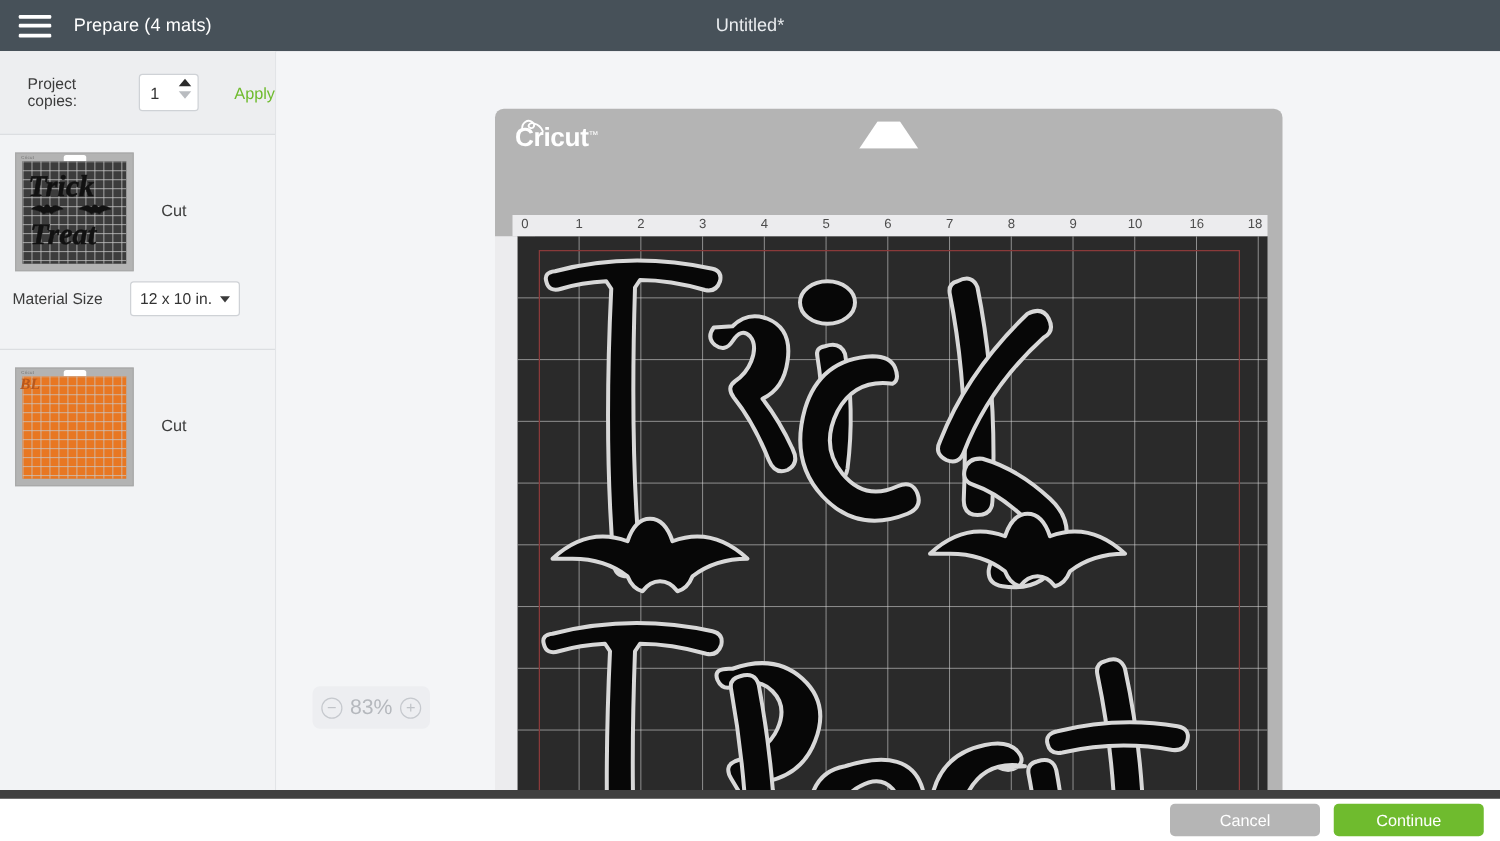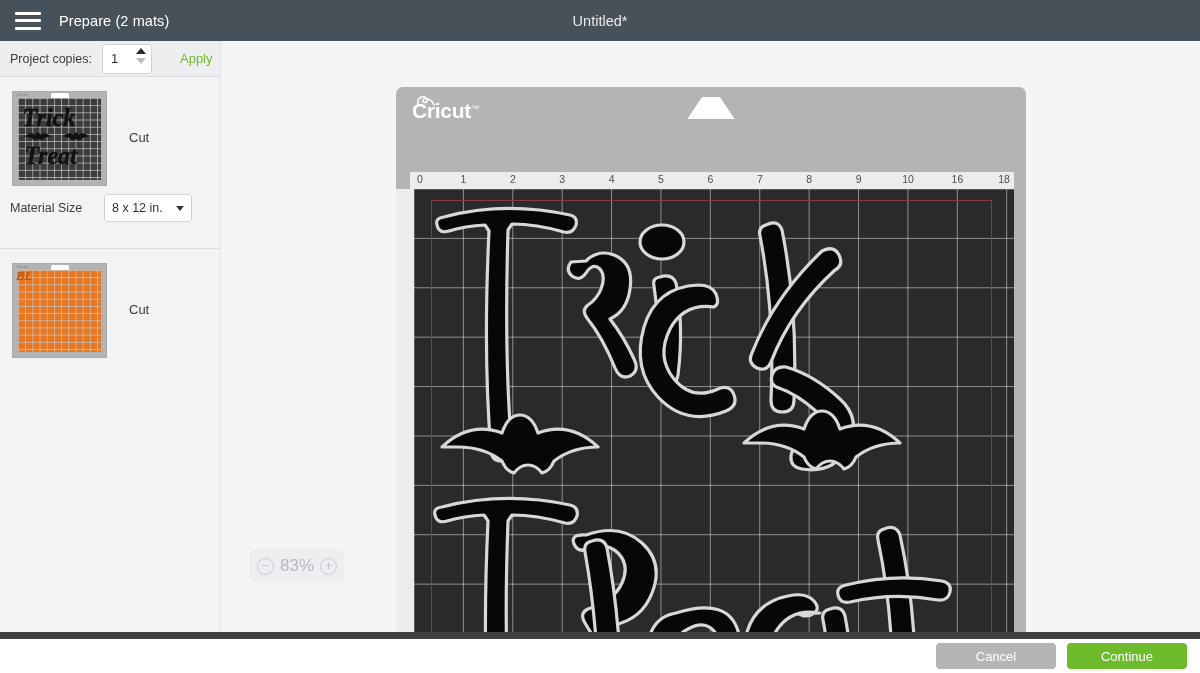--- a/index.html
+++ b/index.html
@@ -32,22 +32,22 @@
     color: #e9ecef; font-size: 14.5px; pointer-events: none;
   }
 
   
   .sidebar {
     position: absolute; left: 0; top: 41px; width: 221px; height: 591px;
     background: #f2f3f5;
     border-right: 1px solid #e2e4e7;
   }
   .copies-row {
-    height: 36px; display: flex; align-items: center;
-    padding-left: 10px; gap: 10px;
+    height: 67px; display: flex; align-items: center;
+    padding-left: 22px; gap: 10px;
     background: #edeef0;
     border-bottom: 1px solid #dcdee1;
   }
   .copies-label { font-size: 12.5px; color: #3c3c3c; }
   .stepper {
     position: relative; width: 50px; height: 30px;
     background: #ffffff; border: 1px solid #cfd2d6; border-radius: 3px;
     display: flex; align-items: center;
   }
   .stepper-value {
@@ -223,21 +223,21 @@
 <body>
 
 <div id="app">
 
   <div class="header">
     <div class="hamburger">
       <i></i>
         <i></i>
         <i></i>
     </div>
-    <div class="header-label">Prepare (2 mats)</div>
+    <div class="header-label">Prepare (4 mats)</div>
     <div class="header-title">Untitled*</div>
   </div>
 
   <div class="sidebar">
 
     <div class="copies-row">
       <div class="copies-label">Project copies:</div>
       <div class="stepper">
         <div class="stepper-value">1</div>
         <div class="stepper-arrows">
@@ -264,21 +264,21 @@
               </g>
             </svg>
           </div>
         </div>
         <div class="cut-label">Cut</div>
       </div>
 
       <div class="prop-row">
         <div class="prop-label">Material Size</div>
         <div class="mat-select">
-          <span>8 x 12 in.</span>
+          <span>12 x 10 in.</span>
           <span class="caret"></span>
         </div>
       </div>
 
     </div>
 
     <div class="mat-card">
       <div class="mat-row">
         <div class="thumb-wrap">
           <div class="thumb-brand">Cricut</div>

